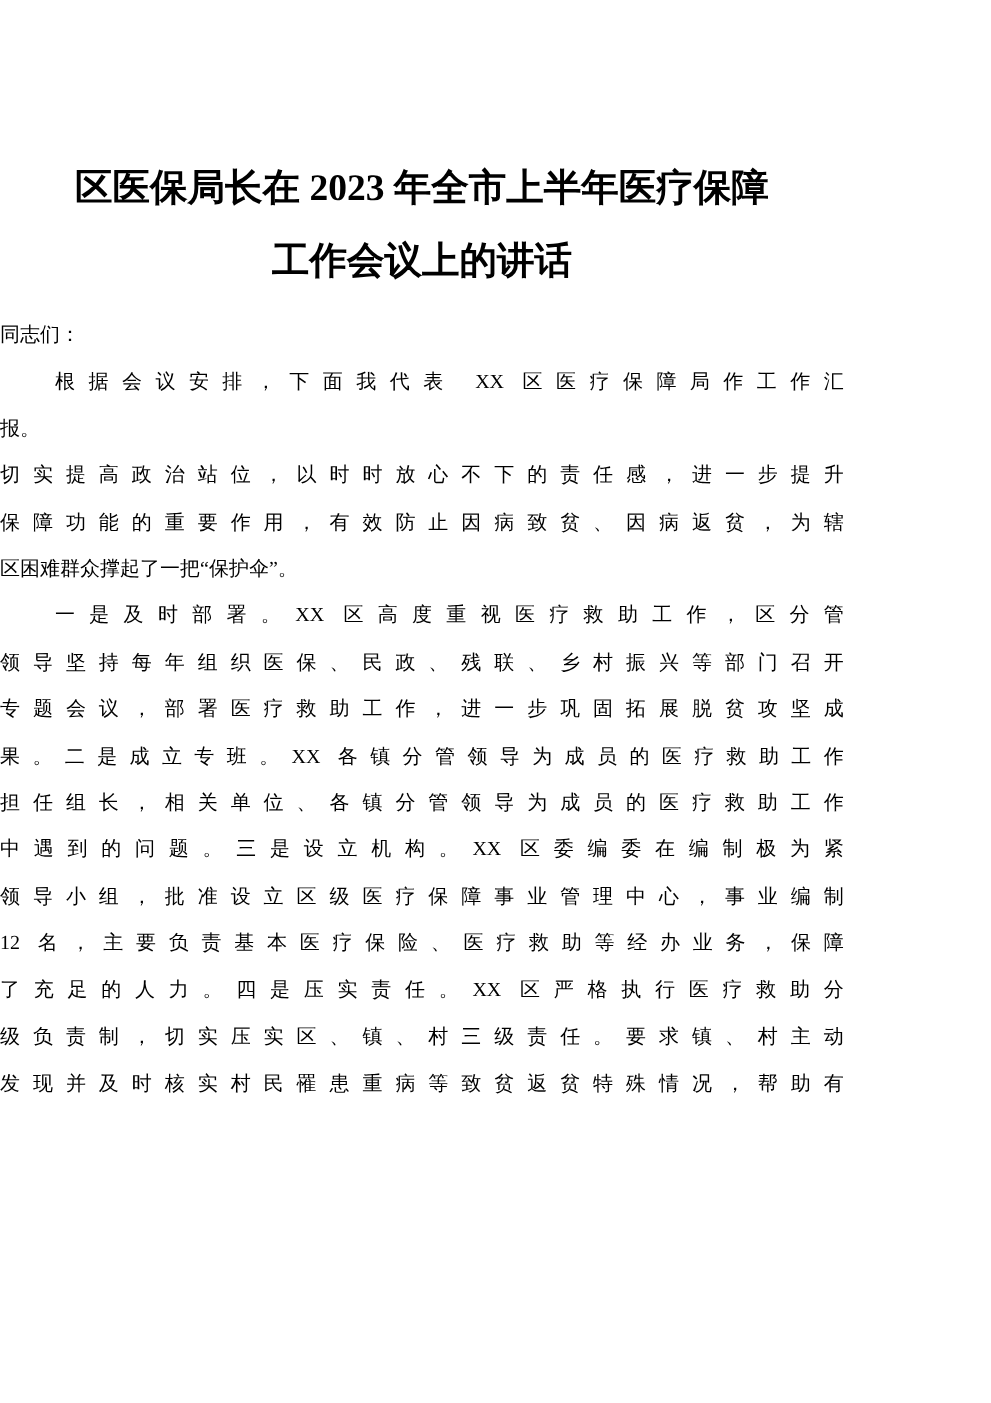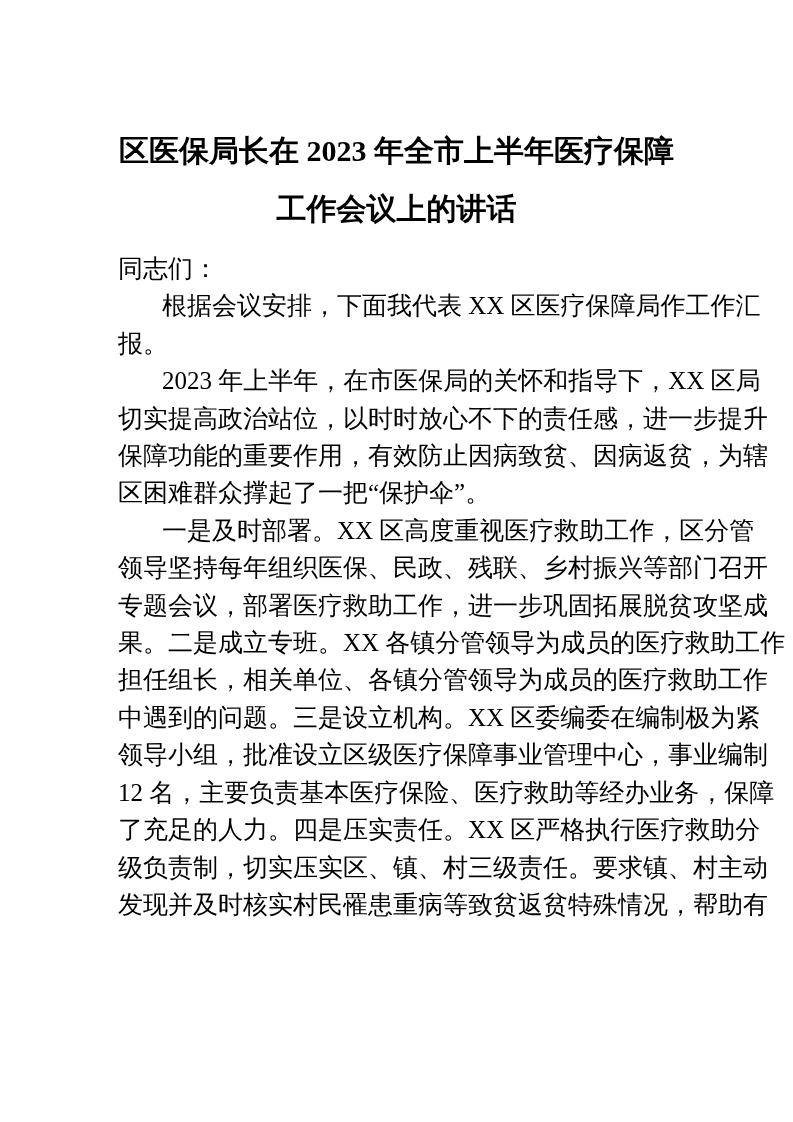--- a/index.html
+++ b/index.html
@@ -9,36 +9,35 @@
   }
   .page {
     position: relative;
     width: 793px;
     height: 1122px;
     background: #ffffff;
     overflow: hidden;
     color: #000000;
   }
   .content {
-    margin-left: 118px;
     margin-right: 118px; 
   }
   .doc-title {
     padding-top: 122px;
     font-family: "Liberation Serif", "DejaVu Serif", serif;
     font-weight: bold;
     font-size: 30px;
     line-height: 58px;
     text-align: center;
     color: #000000;
   }
   .doc-body {
     margin-top: 12px;
     font-family: "Liberation Serif", "DejaVu Serif", serif;
-    font-size: 25px;
+    font-size: 16px;
     line-height: 37.4px;
     color: #000000;
   }
   .line {
     white-space: nowrap;
     text-align: left;
   }
   .line.justify {
     text-align: justify;
     text-align-last: justify;
@@ -60,21 +59,20 @@
   <div class="content">
     <div class="doc-title">
       <div class="title-line">区医保局长在 2023 年全市上半年医疗保障</div>
       <div class="title-line">工作会议上的讲话</div>
     </div>
     <div class="doc-body">
 
     <div class="line">同志们：</div>
         <div class="line justify indent">根据会议安排，下面我代表 XX 区医疗保障局作工作汇</div>
         <div class="line">报。</div>
-        <div class="line justify indent">2023 年上半年，在市医保局的关怀和指导下，XX 区局</div>
         <div class="line justify">切实提高政治站位，以时时放心不下的责任感，进一步提升</div>
         <div class="line justify">保障功能的重要作用，有效防止因病致贫、因病返贫，为辖</div>
         <div class="line">区困难群众撑起了一把“保护伞”。</div>
         <div class="line justify indent">一是及时部署。XX 区高度重视医疗救助工作，区分管</div>
         <div class="line justify">领导坚持每年组织医保、民政、残联、乡村振兴等部门召开</div>
         <div class="line justify">专题会议，部署医疗救助工作，进一步巩固拓展脱贫攻坚成</div>
         <div class="line justify">果。二是成立专班。XX 各镇分管领导为成员的医疗救助工作</div>
         <div class="line justify">担任组长，相关单位、各镇分管领导为成员的医疗救助工作</div>
         <div class="line justify">中遇到的问题。三是设立机构。XX 区委编委在编制极为紧</div>
         <div class="line justify">领导小组，批准设立区级医疗保障事业管理中心，事业编制</div>

